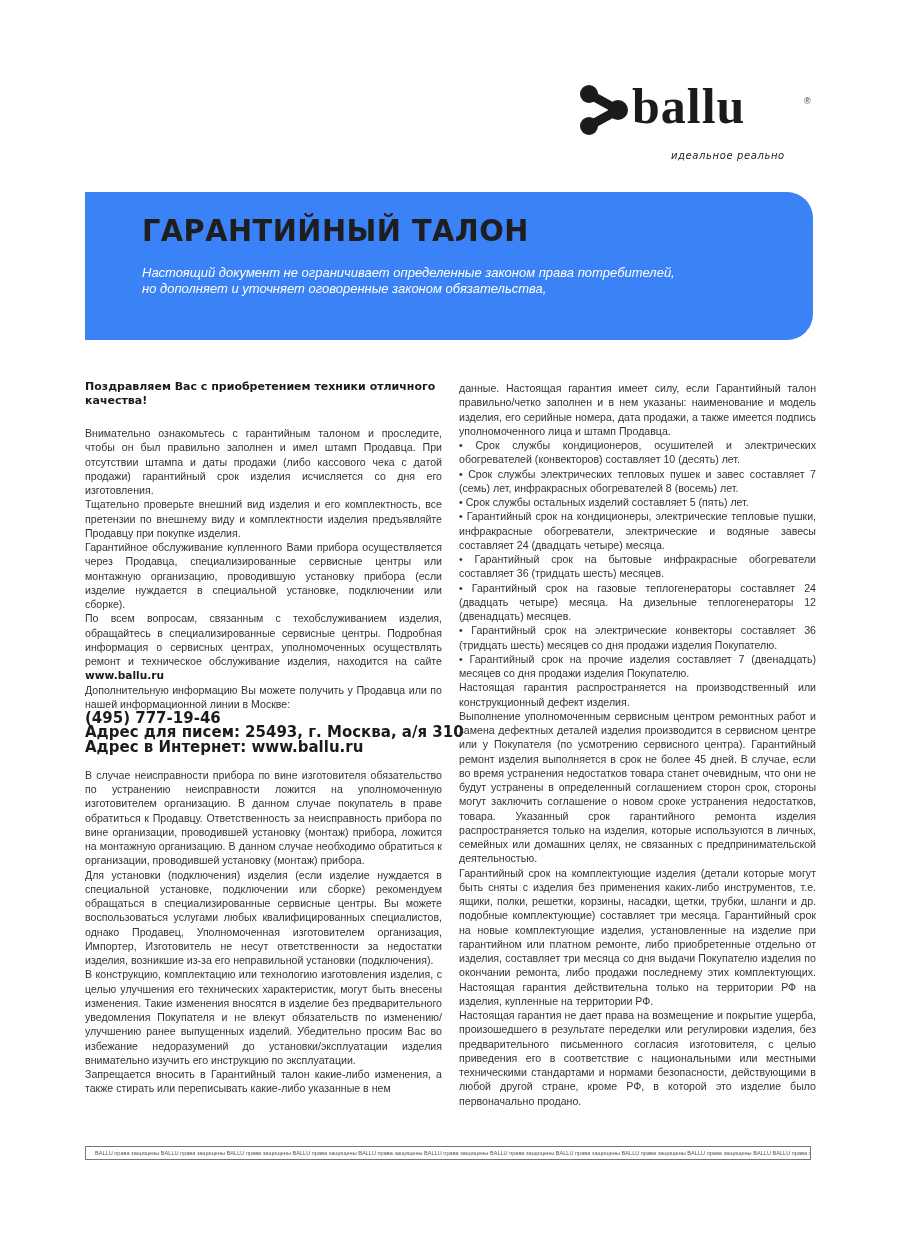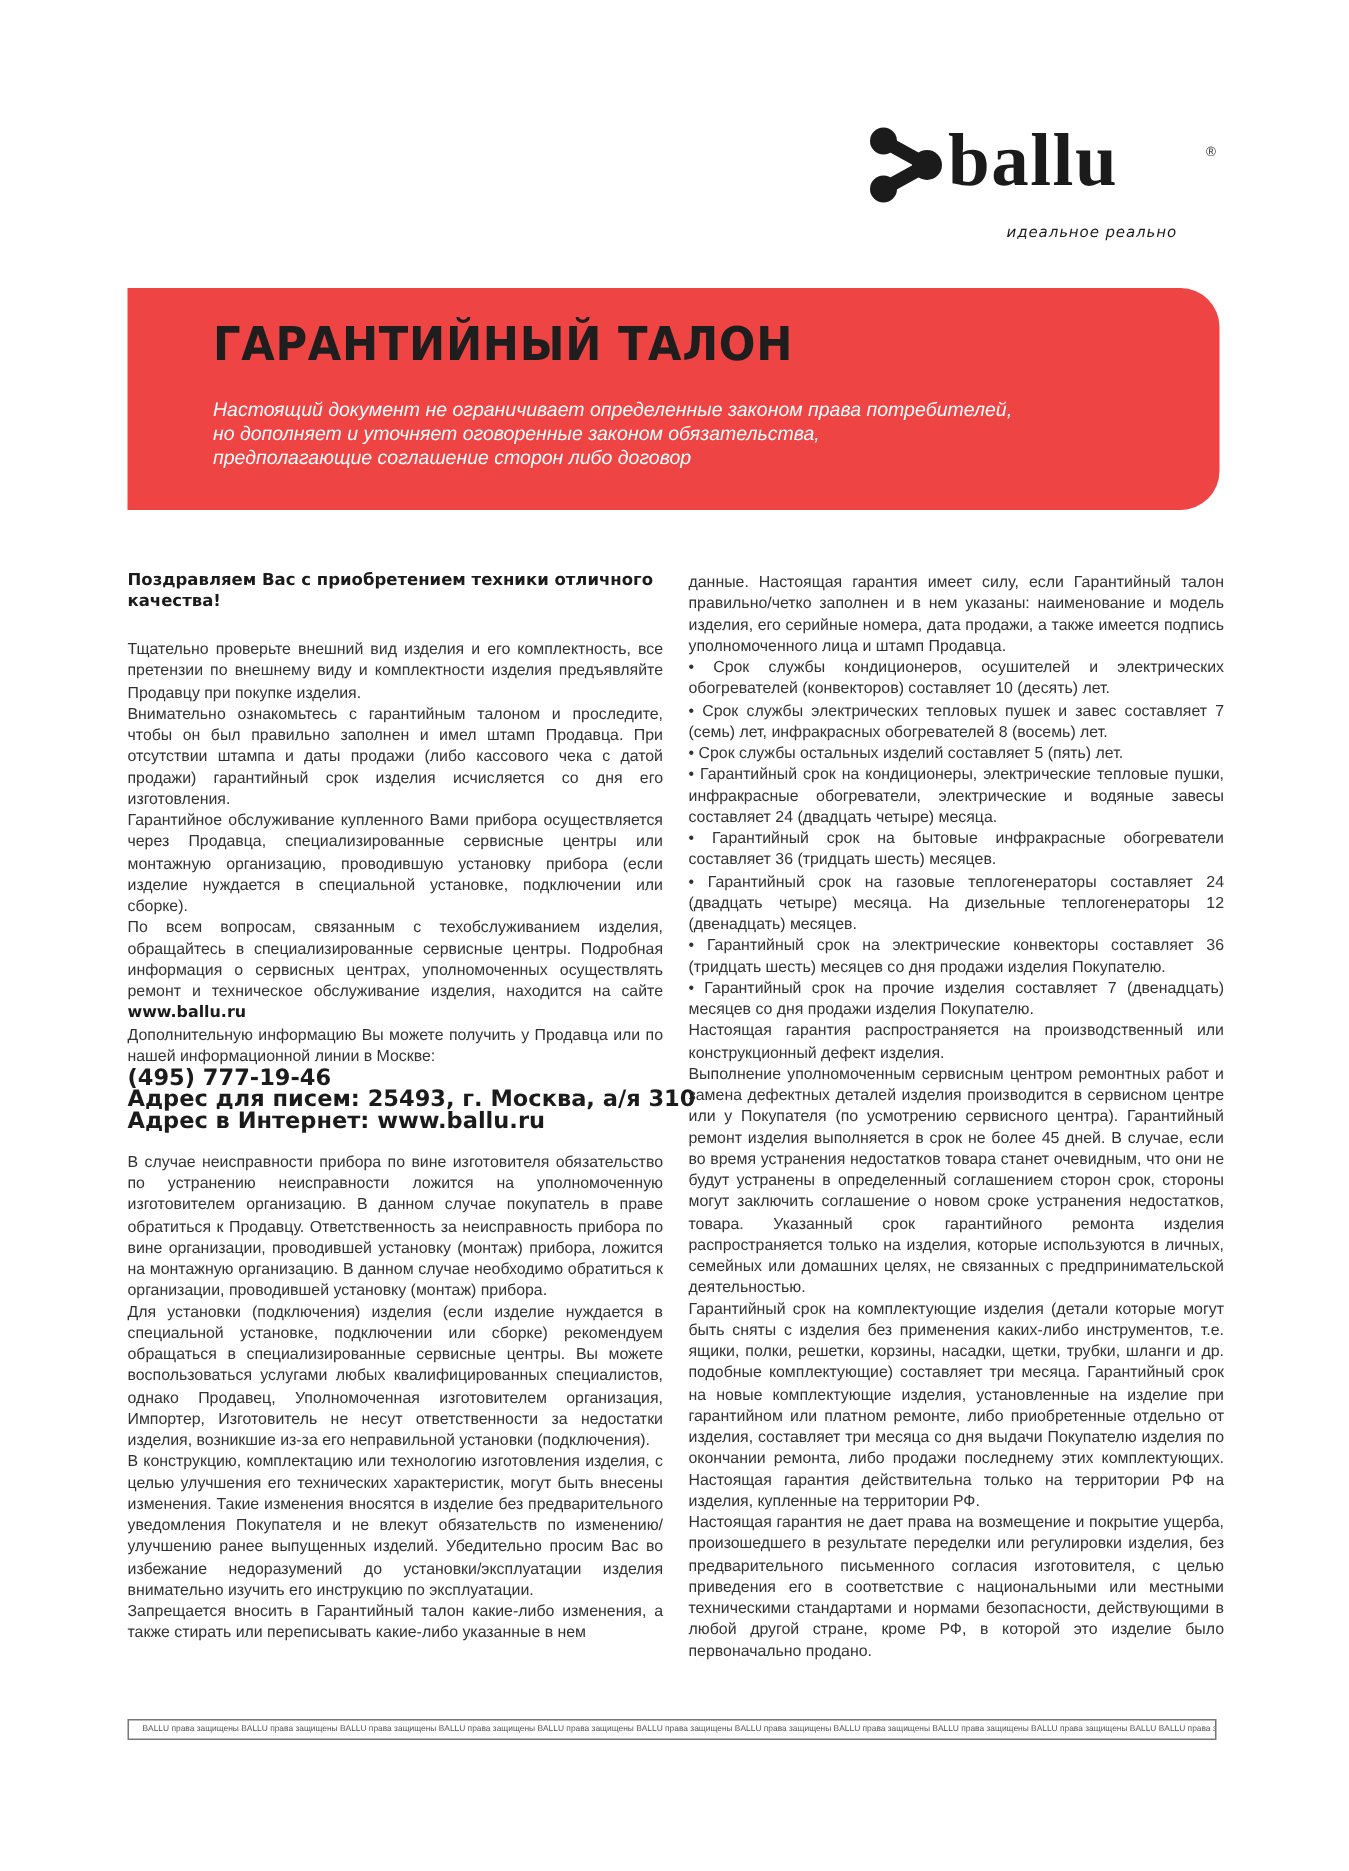--- a/index.html
+++ b/index.html
@@ -10,21 +10,21 @@
   .logo { position: absolute; left: 578px; top: 84px; width: 240px; height: 70px; }
   .logo-mark { position: absolute; left: 0; top: 0; width: 50px; height: 52px; }
   .logo-word { position: absolute; left: 54px; top: -8px; font-family: Liberation Serif, serif;
                font-weight: bold; font-size: 50px; letter-spacing: 1px; color: #1b1b1b; line-height: 60px; }
   .logo-reg { position: absolute; left: 226px; top: 12px; font-size: 9px; color: #333; }
   .logo-tag { position: absolute; left: 93px; top: 66px; font-size: 10px; font-style: italic;
               letter-spacing: 0.6px; color: #1b1b1b; font-family: "DejaVu Sans", sans-serif; }
 
   
   .banner { position: absolute; left: 85px; top: 192px; width: 728px; height: 148px;
-            background: #ef4444; border-radius: 0 26px 26px 0; }
+            background: #3b82f6; border-radius: 0 26px 26px 0; }
   .banner-title { position: absolute; left: 57px; top: 20px; margin: 0;
                   font-family: "DejaVu Sans", sans-serif; font-weight: bold; font-size: 31px;
                   letter-spacing: 0.5px; color: #1e1e1e; transform: scaleX(0.93); transform-origin: left; }
   .banner-sub { position: absolute; left: 57px; top: 73px; font-style: italic; font-size: 13px;
                 line-height: 16px; color: #ffffff; }
   .banner-sub div { white-space: nowrap; }
 
   
   .col { position: absolute; top: 380px; width: 357px; font-size: 10.6px; line-height: 14.25px;
          text-align: justify; color: #333; }
@@ -58,28 +58,27 @@
   <span class="logo-word">ballu</span>
   <span class="logo-reg">®</span>
   <span class="logo-tag">идеальное реально</span>
 </div>
 
 <div class="banner">
   <h1 class="banner-title">ГАРАНТИЙНЫЙ ТАЛОН</h1>
   <div class="banner-sub">
     <div>Настоящий документ не ограничивает определенные законом права потребителей,</div>
     <div>но дополняет и уточняет оговоренные законом обязательства,</div>
-    <div>предполагающие соглашение сторон либо договор</div>
   </div>
 </div>
 
 <div class="col col-left">
   <p class="heading">Поздравляем Вас с приобретением техники отличного качества!</p>
+  <p>Внимательно ознакомьтесь с гарантийным талоном и проследите, чтобы он был правильно заполнен и имел штамп Продавца. При отсутствии штампа и даты продажи (либо кассового чека с датой продажи) гарантийный срок изделия исчисляется со дня его изготовления.</p>
   <p>Тщательно проверьте внешний вид изделия и его комплектность, все претензии по внешнему виду и комплектности изделия предъявляйте Продавцу при покупке изделия.</p>
-  <p>Внимательно ознакомьтесь с гарантийным талоном и проследите, чтобы он был правильно заполнен и имел штамп Продавца. При отсутствии штампа и даты продажи (либо кассового чека с датой продажи) гарантийный срок изделия исчисляется со дня его изготовления.</p>
   <p>Гарантийное обслуживание купленного Вами прибора осуществляется через Продавца, специализированные сервисные центры или монтажную организацию, проводившую установку прибора (если изделие нуждается в специальной установке, подключении или сборке).</p>
   <p><span>По всем вопросам, связанным с техобслуживанием изделия, обращайтесь в специализированные сервисные центры. Подробная информация о сервисных центрах, уполномоченных осуществлять ремонт и техническое обслуживание изделия, находится на сайте</span> <span class="b">www.ballu.ru</span></p>
   <p>Дополнительную информацию Вы можете получить у Продавца или по нашей информационной линии в Москве:</p>
   <p class="contact-line">(495) 777-19-46</p>
   <p class="contact-line">Адрес для писем: 25493, г. Москва, а/я 310</p>
   <p class="contact-line">Адрес в Интернет: www.ballu.ru</p>
   <div class="gap"></div>
   <p>В случае неисправности прибора по вине изготовителя обязательство по устранению неисправности ложится на уполномоченную изготовителем организацию. В данном случае покупатель в праве обратиться к Продавцу. Ответственность за неисправность прибора по вине организации, проводившей установку (монтаж) прибора, ложится на монтажную организацию. В данном случае необходимо обратиться к организации, проводившей установку (монтаж) прибора.</p>
   <p>Для установки (подключения) изделия (если изделие нуждается в специальной установке, подключении или сборке) рекомендуем обращаться в специализированные сервисные центры. Вы можете воспользоваться услугами любых квалифицированных специалистов, однако Продавец, Уполномоченная изготовителем организация, Импортер, Изготовитель не несут ответственности за недостатки изделия, возникшие из-за его неправильной установки (подключения).</p>
   <p>В конструкцию, комплектацию или технологию изготовления изделия, с целью улучшения его технических характеристик, могут быть внесены изменения. Такие изменения вносятся в изделие без предварительного уведомления Покупателя и не влекут обязательств по изменению/улучшению ранее выпущенных изделий. Убедительно просим Вас во избежание недоразумений до установки/эксплуатации изделия внимательно изучить его инструкцию по эксплуатации.</p>

